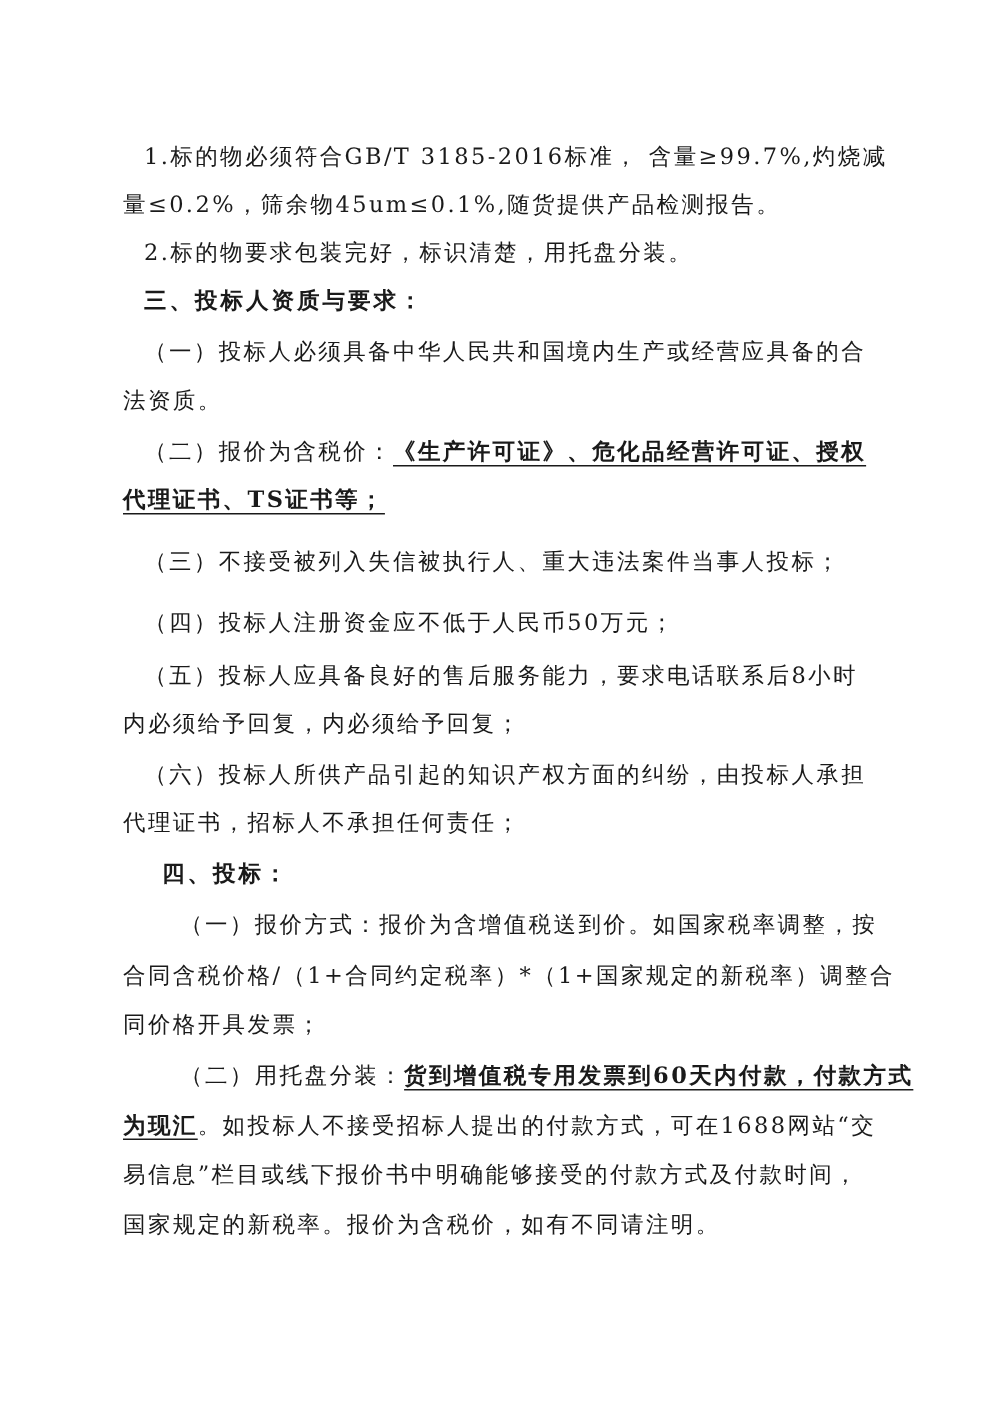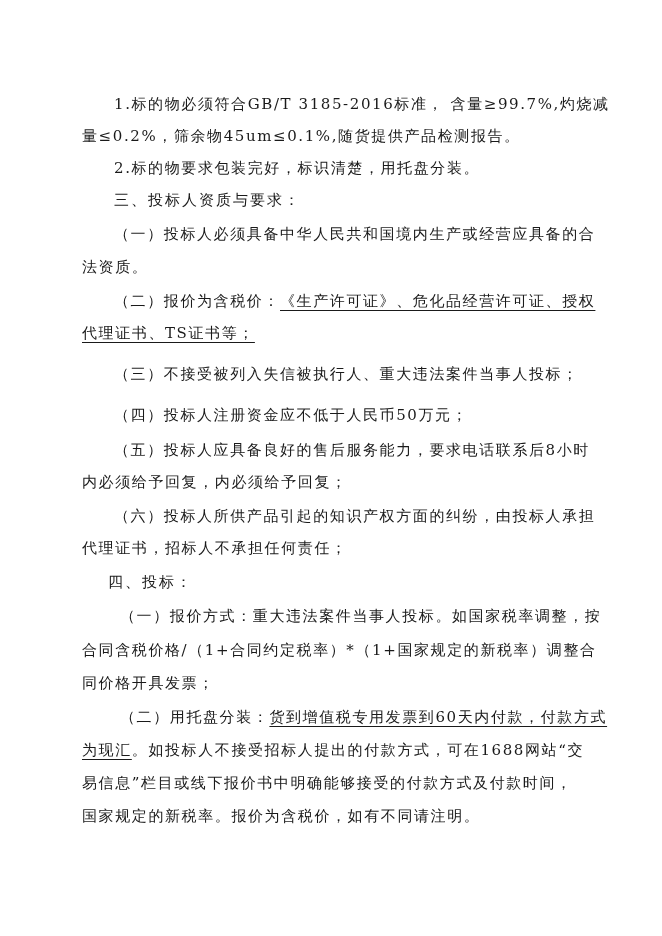--- a/index.html
+++ b/index.html
@@ -9,24 +9,24 @@
     color: #1a1a1a;
   }
   .line {
     position: absolute;
     left: 82px;
     font-size: 15px;
     line-height: 20px;
     white-space: nowrap;
     letter-spacing: 1.6px;
   }
-  .indent { left: 114px; text-align: center; }
+  .indent { left: 96px; text-align: center; }
   .indent2 { left: 120px; }
-  .heading { font-weight: normal; letter-spacing: 2px; font-family: "DejaVu Sans", "Liberation Sans", sans-serif; }
-  .ul { text-decoration: underline; text-underline-offset: 4px; text-decoration-thickness: 1px; }
+  .heading { font-weight: bold; letter-spacing: 2px; font-family: "DejaVu Sans", "Liberation Sans", sans-serif; }
+  .ul { text-decoration: underline; text-underline-offset: 4px; text-decoration-thickness: 1px; font-weight: bold; }
 </style>
 </head>
 <body>
 
 <div>
 
   <div class="line indent" style="top:94px">1.标的物必须符合GB/T 3185-2016标准，  含量≥99.7%,灼烧减</div>
   <div class="line" style="top:126px">量≤0.2%，筛余物45um≤0.1%,随货提供产品检测报告。</div>
   <div class="line indent" style="top:158px">2.标的物要求包装完好，标识清楚，用托盘分装。</div>
 
@@ -46,21 +46,21 @@
   <div class="line indent" style="top:405px">（四）投标人注册资金应不低于人民币50万元；</div>
 
   <div class="line indent" style="top:440px">（五）投标人应具备良好的售后服务能力，要求电话联系后8小时</div>
   <div class="line" style="top:472px">内必须给予回复，内必须给予回复；</div>
 
   <div class="line indent" style="top:506px">（六）投标人所供产品引起的知识产权方面的纠纷，由投标人承担</div>
   <div class="line" style="top:538px">代理证书，招标人不承担任何责任；</div>
 
   <div class="line heading" style="top:572px; left:108px">四、投标：</div>
 
-  <div class="line indent2" style="top:606px">（一）报价方式：重大违法案件当事人投标。如国家税率调整，按</div>
+  <div class="line indent2" style="top:606px">（一）报价方式：报价为含增值税送到价。如国家税率调整，按</div>
   <div class="line" style="top:640px">合同含税价格/（1+合同约定税率）*（1+国家规定的新税率）调整合</div>
   <div class="line" style="top:673px">同价格开具发票；</div>
 
   <div class="line indent2" style="top:707px">
     <span>（二）用托盘分装：</span><span class="ul">货到增值税专用发票到60天内付款，付款方式</span>
   </div>
   <div class="line" style="top:740px">
     <span class="ul">为现汇</span><span>。如投标人不接受招标人提出的付款方式，可在1688网站“交</span>
   </div>
   <div class="line" style="top:773px">易信息”栏目或线下报价书中明确能够接受的付款方式及付款时间，</div>

